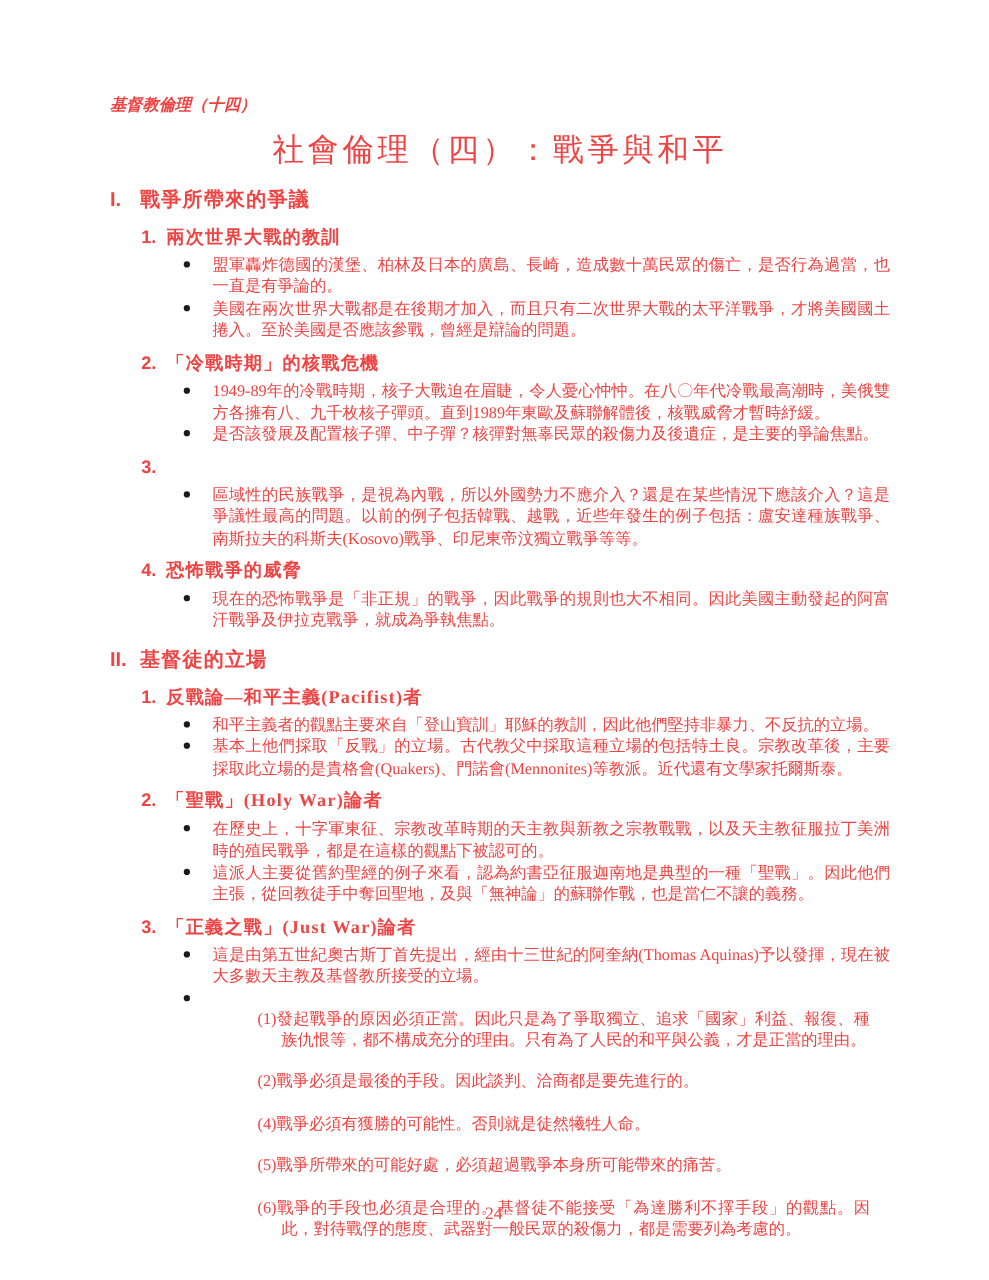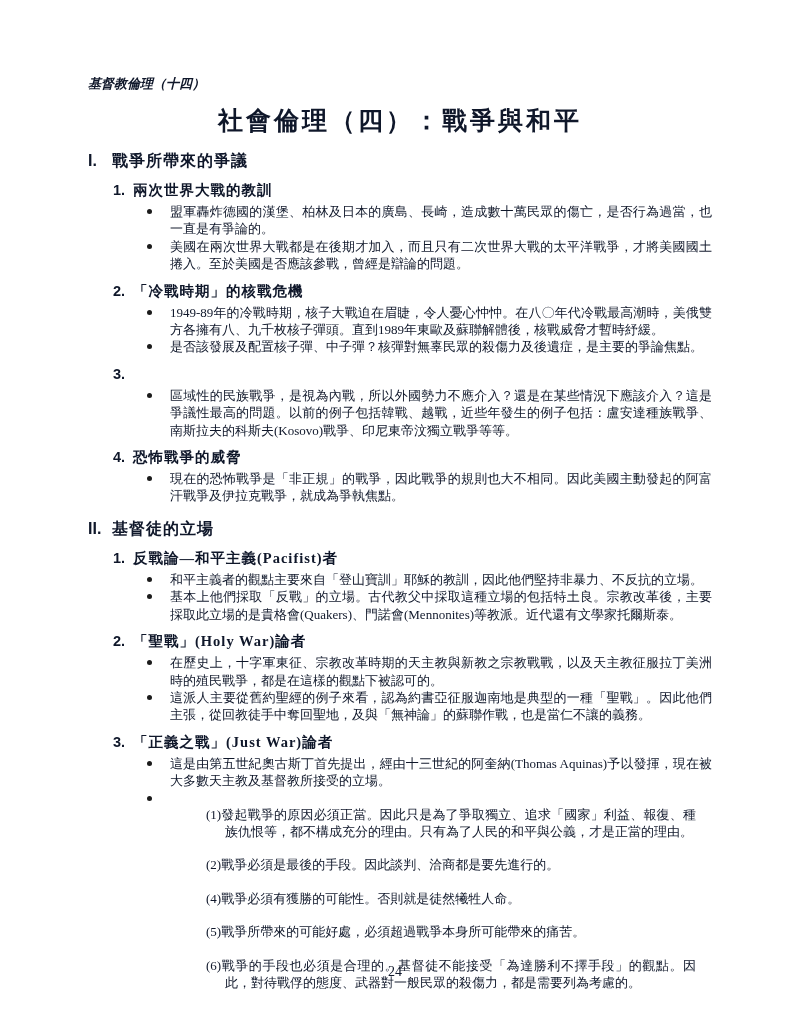--- a/index.html
+++ b/index.html
@@ -1,37 +1,37 @@
 <!DOCTYPE html>
 <html lang="zh-Hant"><head>
 <meta charset="utf-8">
 <style>
   html, body { margin:0; padding:0; background:#ffffff; }
   .page {
     position:relative;
     width:791px; height:1024px;
     margin:0 auto;
     background:#ffffff;
-    color:#0f172a;
+    color:#ef4444;
     font-family:"Liberation Serif", serif;
     box-sizing:border-box;
     padding:76px 79px 0 88px;
     overflow:hidden;
   }
   .course-label {
     font-style:italic;
     font-weight:bold;
     font-size:13px;
     line-height:15px;
   }
   .doc-title {
     margin:13px 0 0 0;
     text-align:center;
     font-size:25px;
-    font-weight:bold;
+    font-weight:normal;
     letter-spacing:3px;
     line-height:33px;
   }
   .section { margin-top:13px; }
   .sec-head {
     display:flex;
     font-size:16px;
     font-weight:bold;
     letter-spacing:1px;
     line-height:22px;

